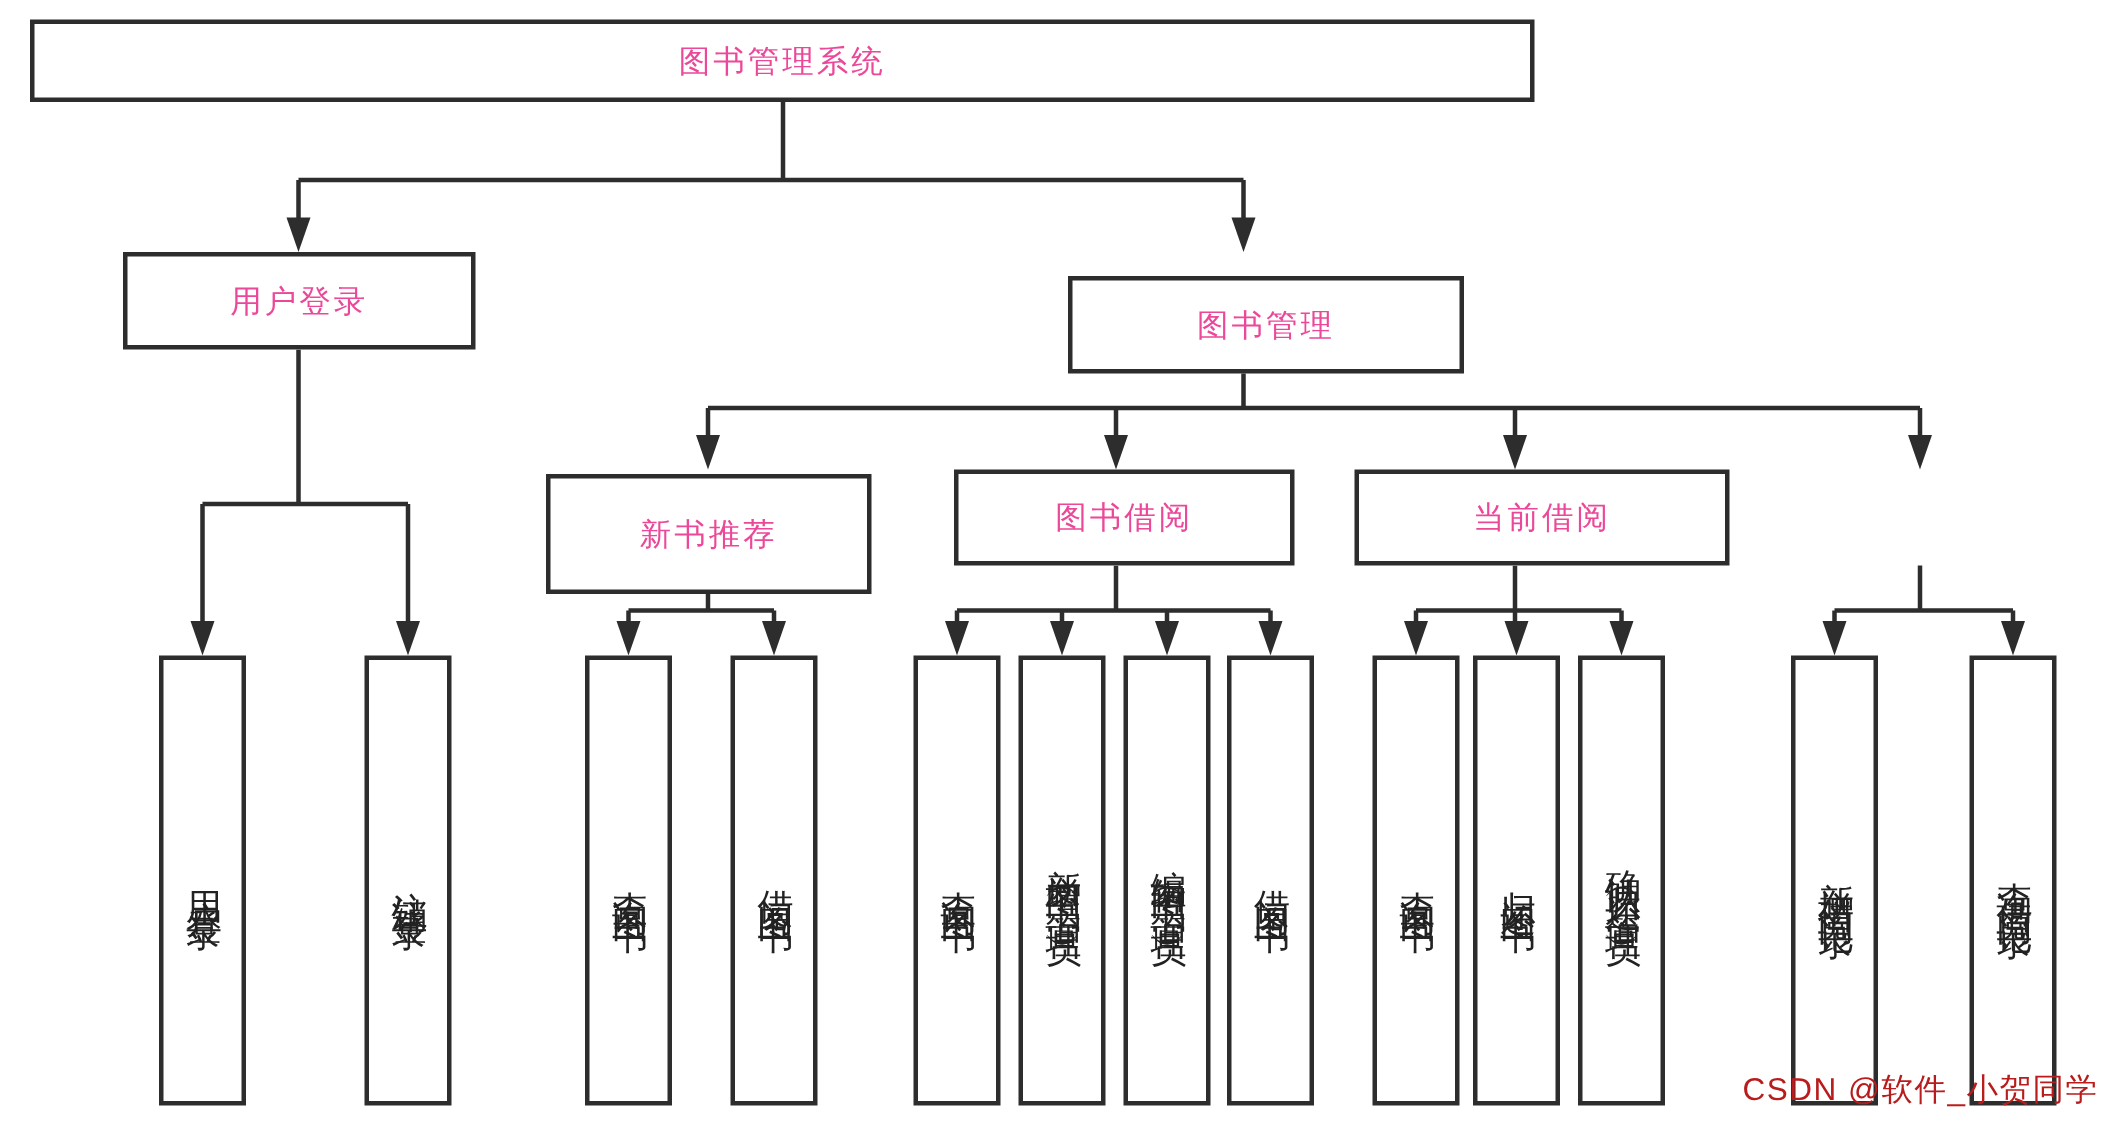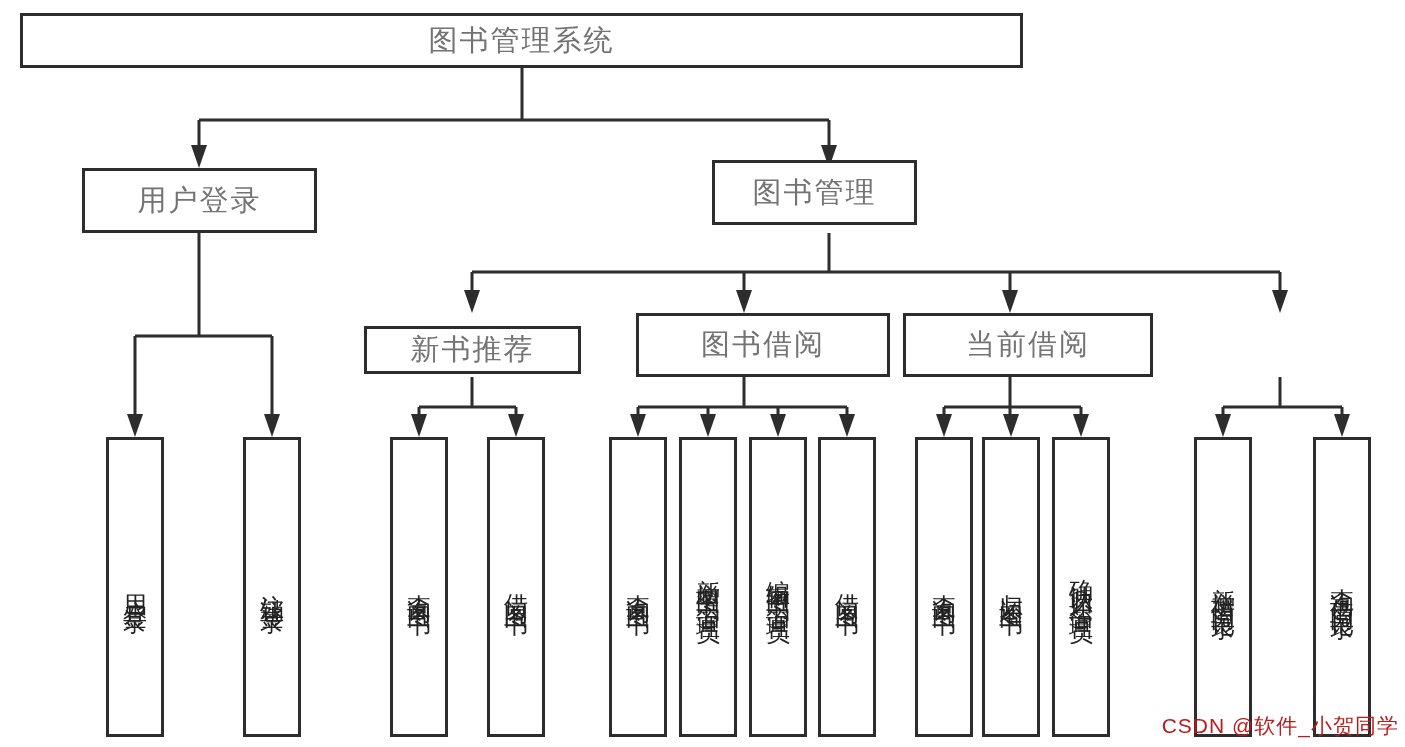--- a/index.html
+++ b/index.html
@@ -26,24 +26,24 @@
     box-sizing: border-box;
     border: 3px solid #2d2d2d;
     background: #ffffff;
     display: flex;
     align-items: center;
     justify-content: center;
     color: #222222;
     z-index: 2;
   }
   .hbox span {
-    font-size: 29px;
+    font-size: 21px;
     letter-spacing: 2px;
     white-space: nowrap;
-    color: #737373;
+    color: #ec4899;
   }
   .vbox span {
     writing-mode: vertical-rl;
     text-orientation: mixed;
     font-size: 24px;
     letter-spacing: 6px;
     line-height: 1;
     color: #222222;
   }
   .watermark {
@@ -105,28 +105,28 @@
     </g>
   </svg>
 
   <div class="box hbox" style="left:20px; top:13px; width:1003px; height:55px">
     <span>图书管理系统</span>
   </div>
 
   <div class="box hbox" style="left:82px; top:168px; width:235px; height:65px">
     <span>用户登录</span>
   </div>
-  <div class="box hbox" style="left:712px; top:160px; width:205px; height:65px">
+  <div class="box hbox" style="left:712px; top:184px; width:264px; height:65px">
     <span>图书管理</span>
   </div>
 
-  <div class="box hbox" style="left:364px; top:326px; width:217px; height:48px">
+  <div class="box hbox" style="left:364px; top:316px; width:217px; height:80px">
     <span>新书推荐</span>
   </div>
-  <div class="box hbox" style="left:636px; top:313px; width:254px; height:64px">
+  <div class="box hbox" style="left:636px; top:313px; width:227px; height:64px">
     <span>图书借阅</span>
   </div>
   <div class="box hbox" style="left:903px; top:313px; width:250px; height:64px">
     <span>当前借阅</span>
   </div>
 
   <div class="box vbox" style="left:106px; top:437px; width:58px; height:300px">
     <span>用户登录</span>
   </div>
   <div class="box vbox" style="left:243px; top:437px; width:58px; height:300px">

